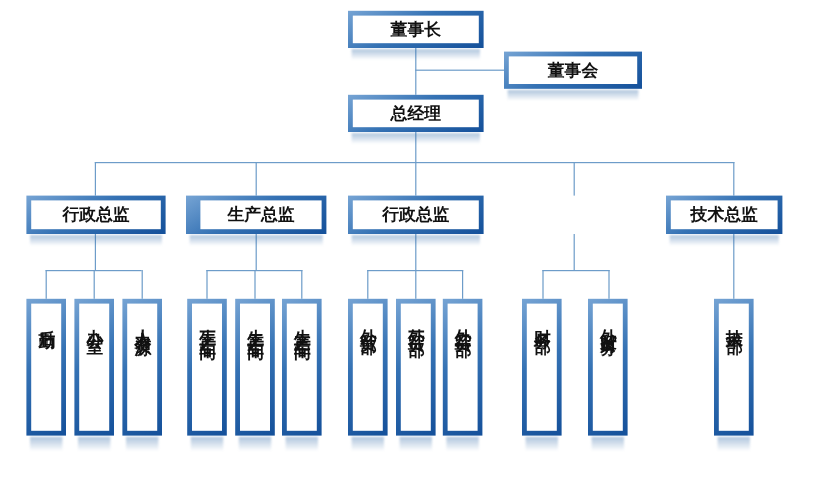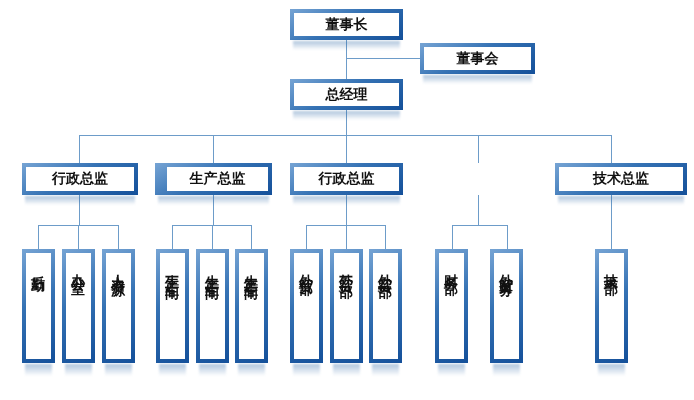--- a/index.html
+++ b/index.html
@@ -32,21 +32,21 @@
   }
   .child.box::after{height:12px;}
   
   .n-chairman{left:290px;top:9px;width:113px;height:31px;}
   .n-board{left:420px;top:43px;width:115px;height:31px;}
   .n-gm{left:290px;top:79px;width:113px;height:31px;}
   .n-d0{left:22px;top:163px;width:116px;height:32px;}
   .n-d1{left:155px;top:163px;width:117px;height:32px;padding-left:12px;}
   .n-d2{left:290px;top:163px;width:113px;height:32px;}
   .n-d3{left:422px;top:163px;width:113px;height:32px;}
-  .n-d4{left:555px;top:163px;width:132px;height:32px;}
+  .n-d4{left:555px;top:163px;width:97px;height:32px;}
   .n-c00{left:22px;}  .n-c01{left:62px;}  .n-c02{left:102px;}
   .n-c10{left:156px;} .n-c11{left:196px;} .n-c12{left:235px;}
   .n-c20{left:290px;} .n-c21{left:330px;} .n-c22{left:369px;}
   .n-c30{left:435px;} .n-c31{left:490px;}
   .n-c40{left:595px;}
   
   .vline,.hline{position:absolute;background:#6d9cc9;}
   .vline{width:1px;}
   .hline{height:1px;}
   .l-ch-gm   {left:346px;top:39px;height:40px;}

